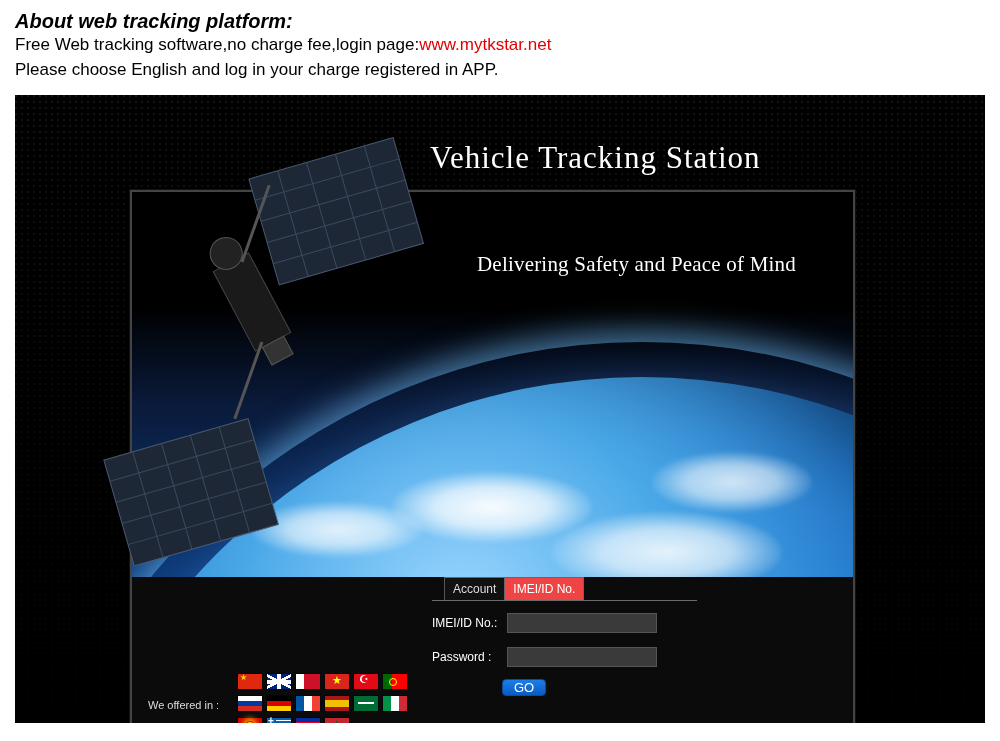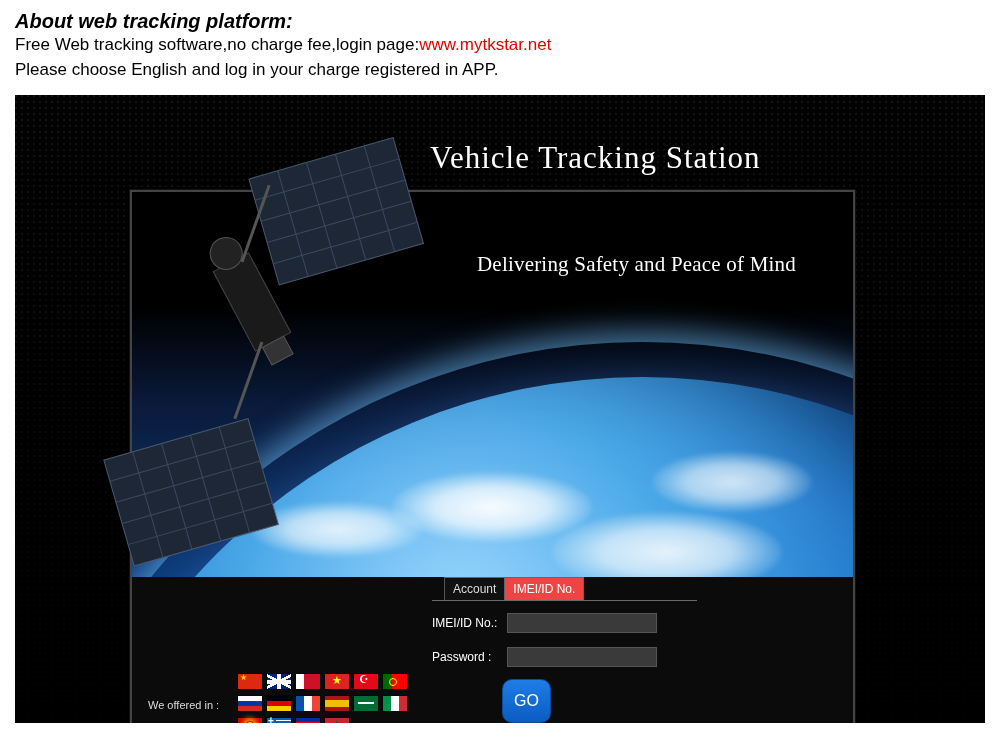--- a/index.html
+++ b/index.html
@@ -180,23 +180,23 @@
     padding: 0 4px;
     font-size: 12px;
   }
   .go-btn {
     position: absolute;
     top: 102px;
     left: 370px;
     background: linear-gradient(to bottom,#1e7de8,#0b5bc2);
     border: 1px solid #0b4b9a;
     color: #fff;
-    font-size: 16px;
-    padding: 12px 11px;
-    border-radius: 10px;
+    font-size: 13px;
+    padding: 0 11px;
+    border-radius: 4px;
     cursor: pointer;
   }
   .offered-label {
     position: absolute;
     top: 122px;
     left: 16px;
     font-size: 11px;
     color: #ddd;
   }
   .flags {

